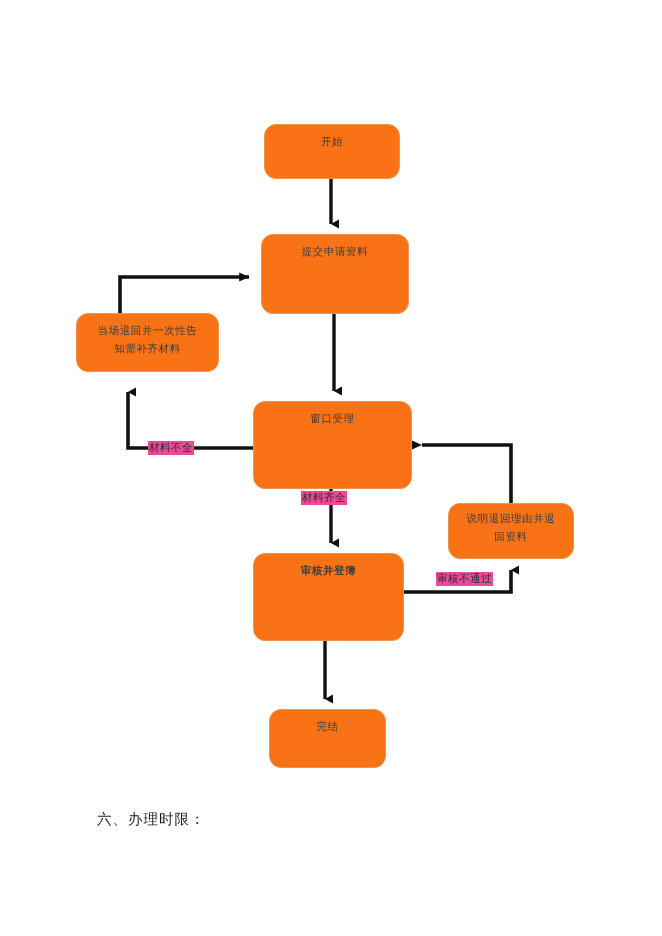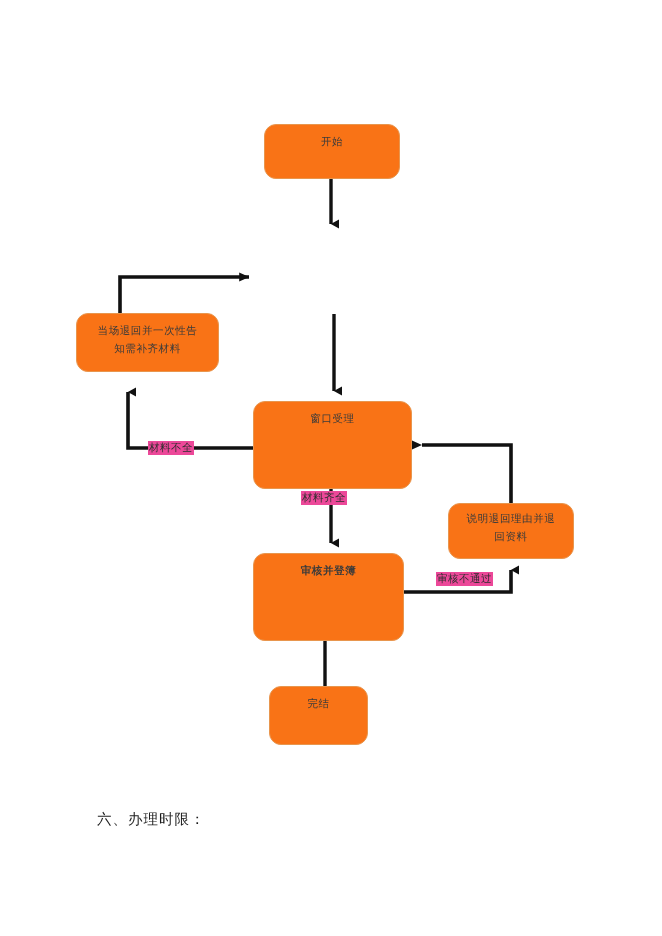--- a/index.html
+++ b/index.html
@@ -101,40 +101,43 @@
 
     <path d="M404,592 L511,592 L511,570" stroke="#111111" stroke-width="3.6" fill="none" stroke-linejoin="miter" marker-end="url(#arrow-up)"></path>
 
     <path d="M325,633 L325,699" stroke="#111111" stroke-width="3.4" fill="none" marker-end="url(#arrow-down)"></path>
   </svg>
 
   <div class="node" style="left:264px; top:124px; width:136px; height:55px;">
     <span class="node-text">开始</span>
   </div>
 
+  <div class="node" style="left:261px; top:234px; width:148px; height:80px;">
+    <span class="node-text">提交申请资料</span>
+  </div>
 
   <div class="node" style="left:76px; top:313px; width:143px; height:59px;">
     <span class="node-text">当场退回并一次性告
 知需补齐材料</span>
   </div>
 
   <div class="node" style="left:253px; top:401px; width:159px; height:88px;">
     <span class="node-text">窗口受理</span>
   </div>
 
   <div class="node" style="left:448px; top:503px; width:126px; height:56px; padding-top:5px;">
     <span class="node-text">说明退回理由并退
 回资料</span>
   </div>
 
   <div class="node" style="left:253px; top:553px; width:151px; height:88px;font-weight:bold;">
     <span class="node-text">审核并登簿</span>
   </div>
 
-  <div class="node" style="left:269px; top:686px; width:99px; height:59px;">
+  <div class="node" style="left:269px; top:709px; width:117px; height:59px;">
     <span class="node-text">完结</span>
   </div>
 
   <div class="edge-label" style="left:148px; top:441px;">材料不全</div>
 
   <div class="edge-label" style="left:301px; top:491px;text-align:right;">材料齐全</div>
 
   <div class="edge-label" style="left:436px; top:572px;">审核不通过</div>
 
 </div>

